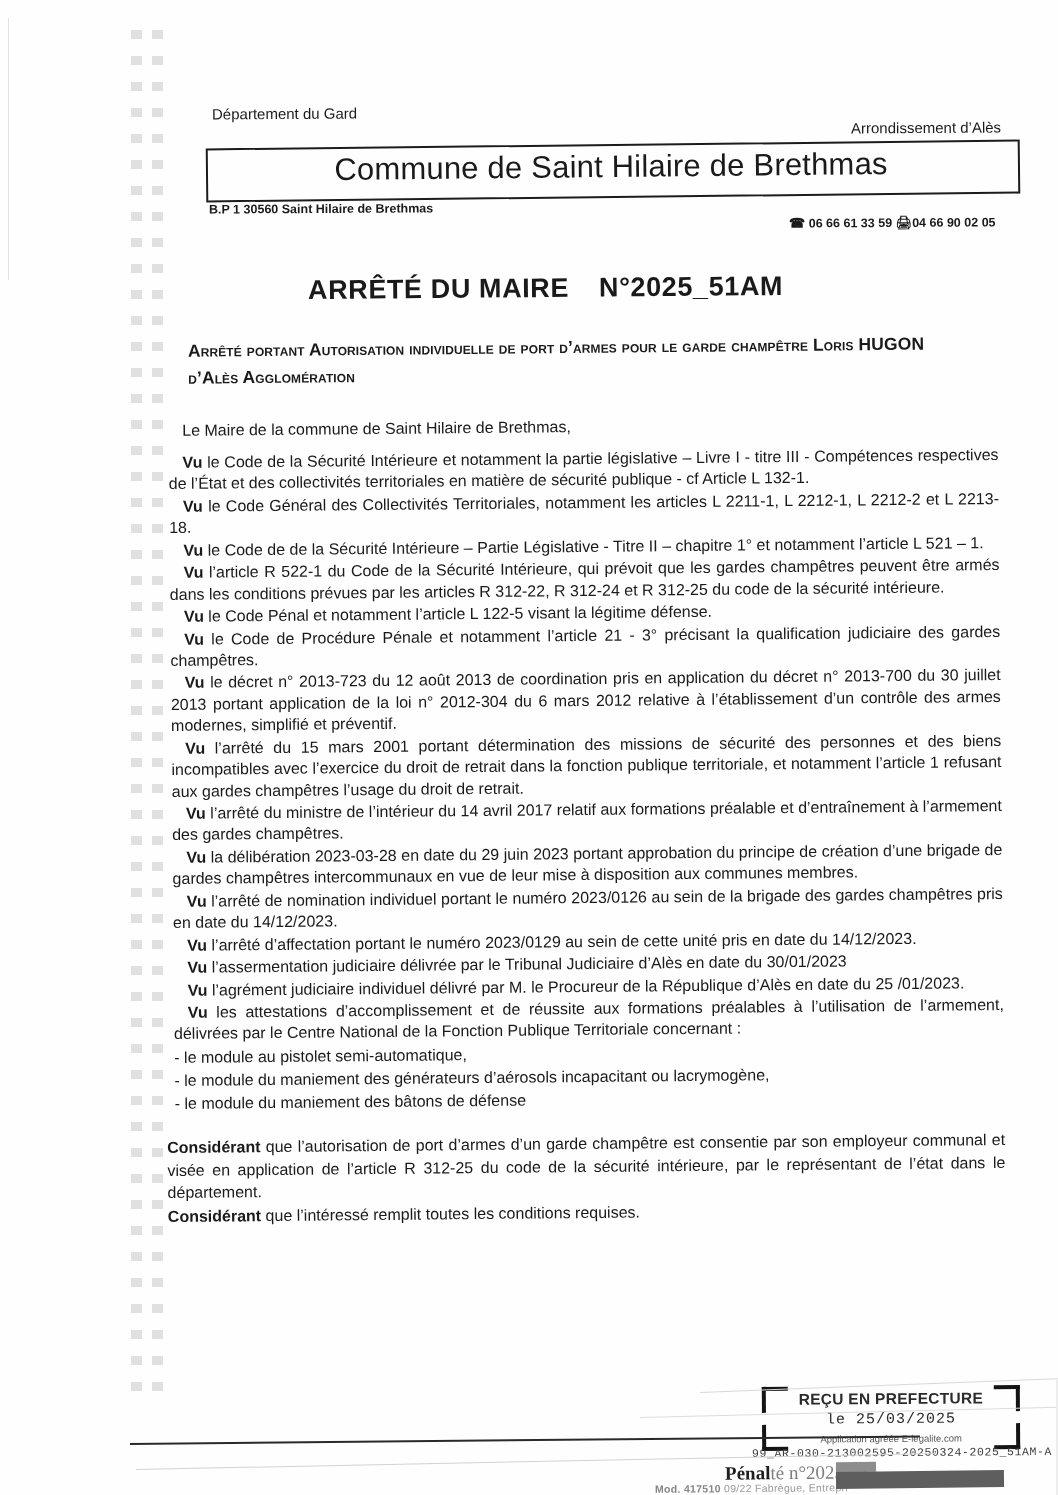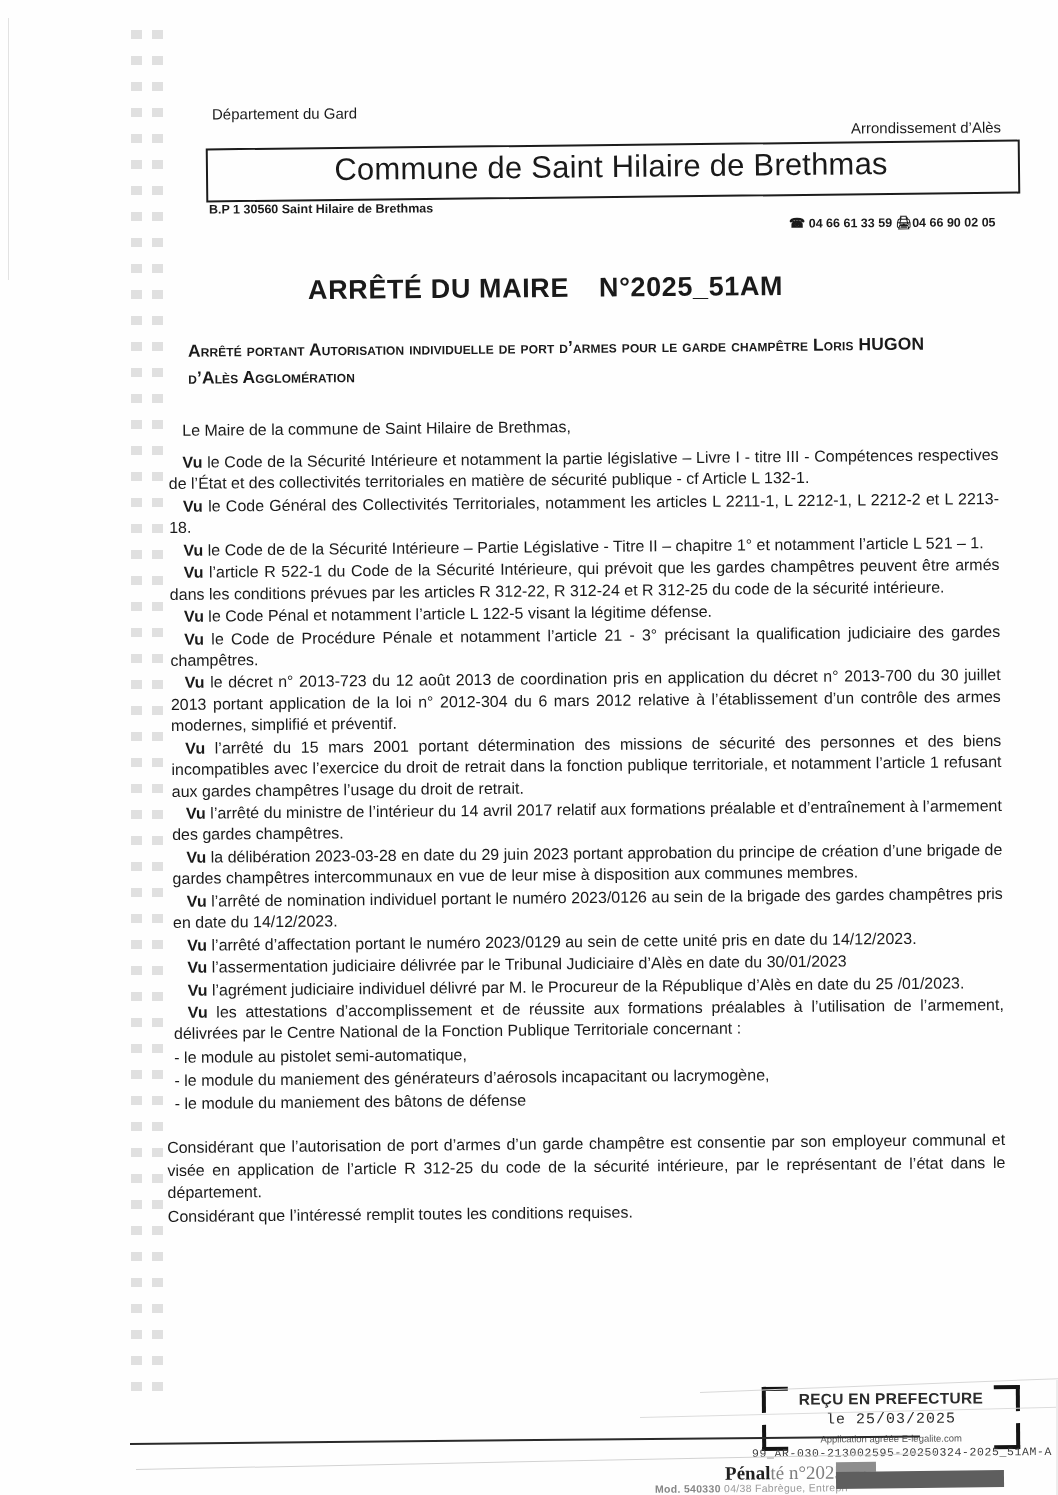--- a/index.html
+++ b/index.html
@@ -183,21 +183,21 @@
   }
   .considerants {
     margin-top: 22px;
   }
   p.cons {
     margin: 0 0 1px -8px;
     font-size: 16px;
     line-height: 1.40;
     text-align: justify;
   }
-  p.cons b { font-weight: normal; }
+  p.cons b { font-weight: bold; }
   p.cons.nojust { text-align: left; }
 
   
   .stamp {
     position: absolute;
     left: 762px; top: 1386px;
     width: 258px; height: 64px;
     transform: rotate(-0.4deg);
   }
   .stamp .corner {
@@ -400,21 +400,21 @@
 
   <div class="hdr-dept">Département du Gard</div>
   <div class="hdr-arr">Arrondissement d’Alès</div>
 
   <div class="commune-box"></div>
   <div class="commune-name">Commune de Saint Hilaire de Brethmas</div>
 
   <div class="hdr-bp">B.P 1 30560 Saint Hilaire de Brethmas</div>
   <div class="hdr-contact">
     <span class="gl">☎</span>
-    <span>04 66 61 33 59</span>
+    <span>06 66 61 33 59</span>
     <span class="gl">🖨</span><span>04 66 90 02 05</span>
   </div>
 
   <div class="doc-title">
     <span>ARRÊTÉ DU MAIRE</span><span class="num">N°2025_51AM</span>
   </div>
   <div class="doc-subtitle">Arrêté  portant Autorisation individuelle de port d’armes  pour le garde champêtre Loris HUGON d’Alès Agglomération</div>
 
   <div class="body-wrap">
     <div class="lead">Le Maire de la commune de Saint Hilaire de Brethmas,</div>
@@ -458,20 +458,20 @@
   <div class="stamp-ref">99_AR-030-213002595-20250324-2025_51AM-A</div>
 
   <div class="scan-line faint2"></div>
   <div class="scan-line faint3"></div>
   <div class="scan-line solid"></div>
   <div class="scan-line faint"></div>
   <div class="page-right-edge"></div>
 
   <div class="footer-arrete"><span class="dark">Pénal</span><span>té n°2025-51</span></div>
   <div class="footer-mod">
-    <span class="b">Mod. 540330</span>
-    <span>04/38</span>
+    <span class="b">Mod. 417510</span>
+    <span>09/22</span>
     <span>Fabrègue, Entrepri</span>
   </div>
   <div class="redaction2"></div>
   <div class="redaction"></div>
 
 </div>
 
 </body></html>

